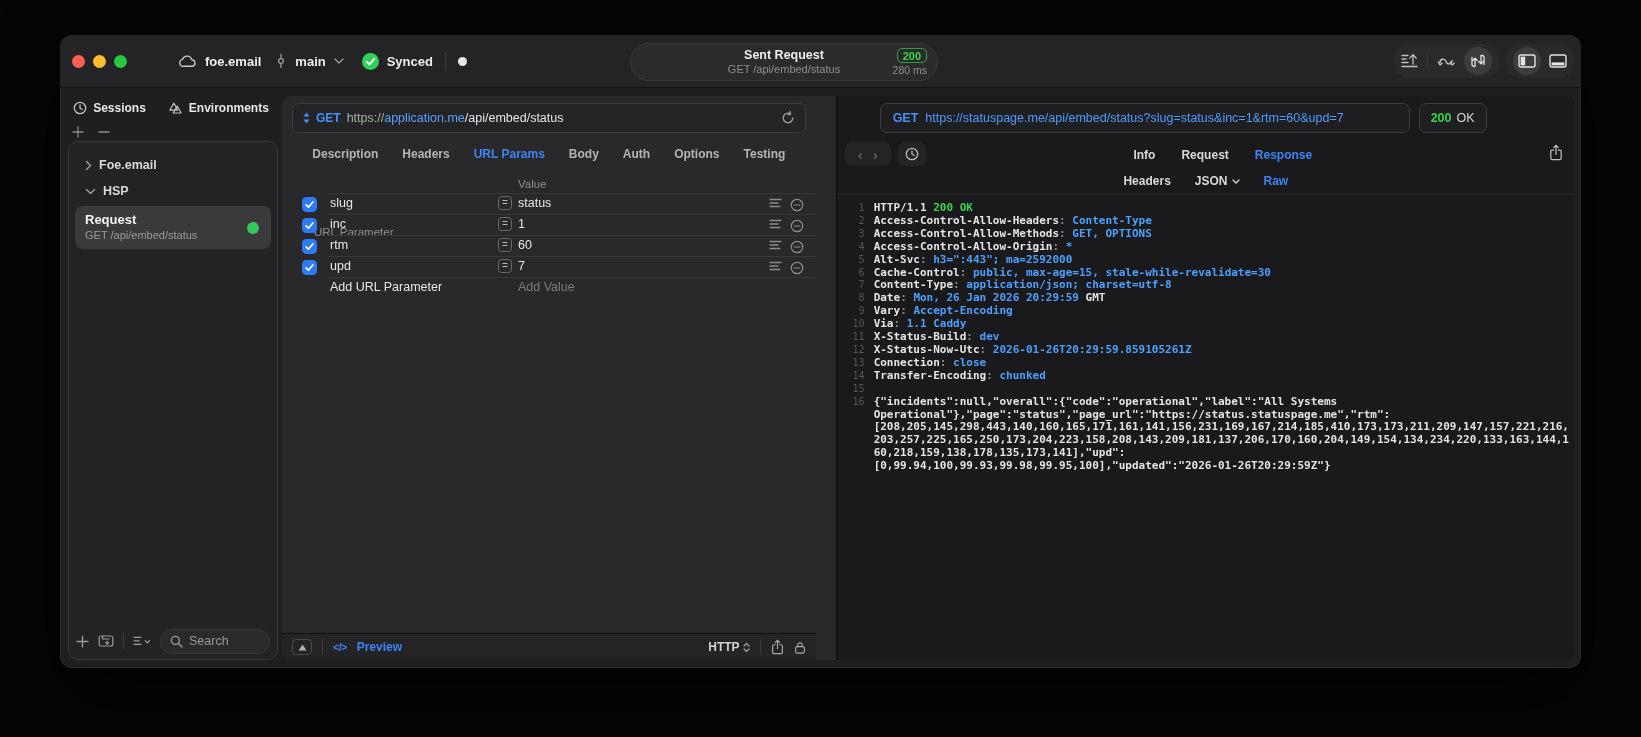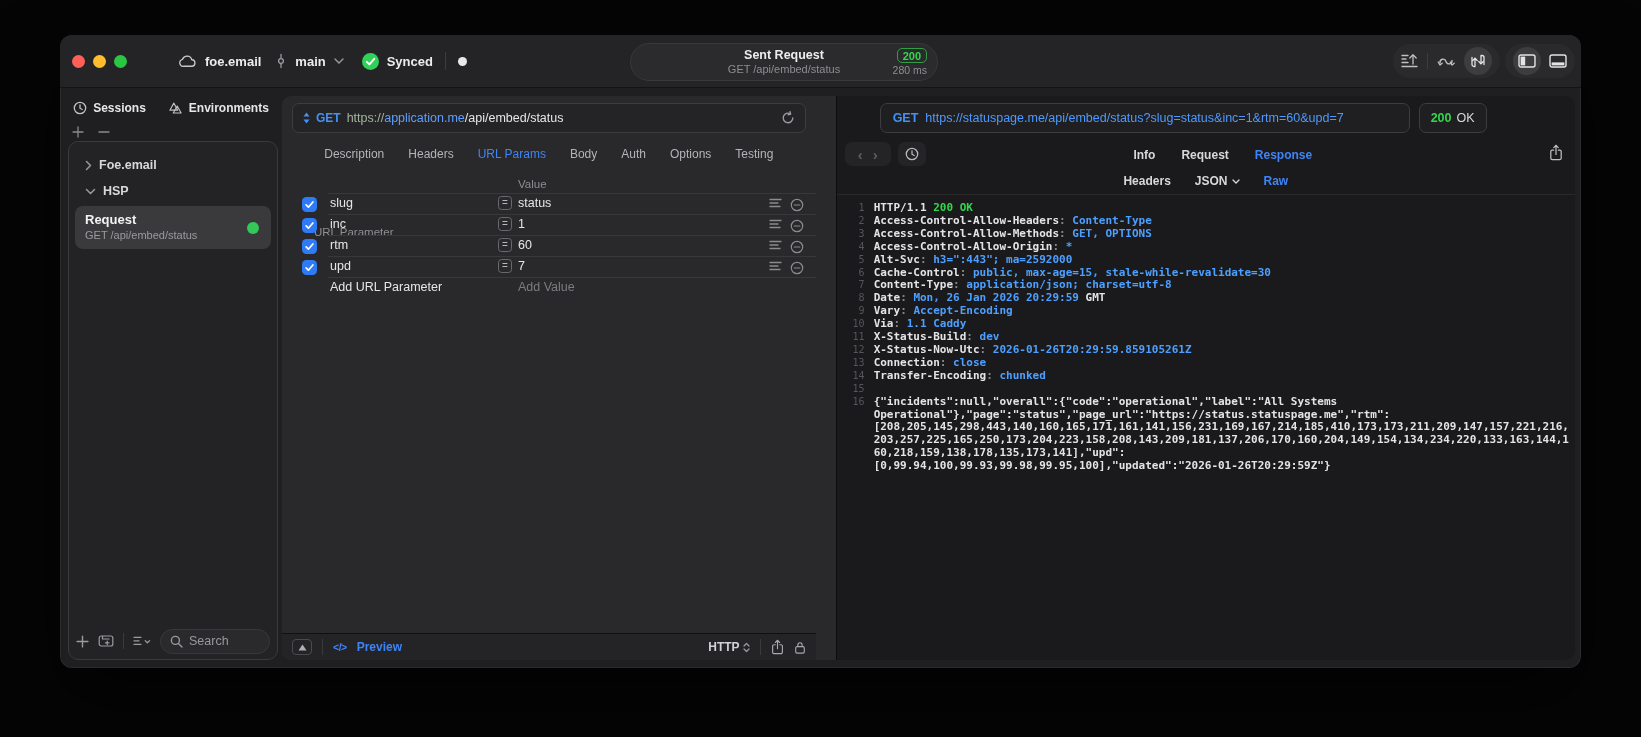--- a/index.html
+++ b/index.html
@@ -46,21 +46,21 @@
   .search-pill{flex:1;height:25px;border-radius:13px;background:#2a2a2d;border:1px solid #39393b;display:flex;align-items:center;gap:6px;padding:0 9px;color:#98989d;font-size:12.5px;}
   
   .main-card{flex:1;display:flex;margin:8px 6px 0 0;border-radius:9px;overflow:hidden;background:#29292b;gap:20px;}
   .mid{width:535px;display:flex;flex-direction:column;}
   .urlbar{margin:7px 10px 0 10px;height:30px;border-radius:7px;background:#242427;border:1px solid #3d3d40;display:flex;align-items:center;padding:0 10px;gap:6px;}
   .method{font-size:12px;font-weight:700;color:#4392f7;}
   .u-scheme{color:#a2b49d}.u-host{color:#5e9eff}.u-path{color:#e6e6e8}
   .urltext{font-size:12.5px;white-space:nowrap;}
   .flex1{flex:1;}
   .ptabs{margin-top:9px;height:24px;display:flex;justify-content:center;gap:24px;align-items:center;}
-  .ptab{font-size:12px;color:#b4b4b8;font-weight:400;}
+  .ptab{font-size:12px;color:#b4b4b8;font-weight:700;}
   .ptab.active{color:#3e84f7;}
   .tbl-head{position:relative;height:20px;margin-top:8px;font-size:11.5px;color:#8e8e93;}
   .tbl-head::after, .prow::after{content:"";position:absolute;left:46px;right:0;bottom:0;height:1px;background:#38383b;}
   .th-name{position:absolute;left:32px;top:4px;margin-top:48px;}
   .th-value{position:absolute;left:236px;top:4px;}
   .prow{position:relative;height:21px;}
   .pcheck{position:absolute;left:20px;top:3px;width:15px;height:15px;border-radius:4.5px;background:#2f7bf7;display:flex;align-items:center;justify-content:center;}
   .pname{position:absolute;left:48px;top:2px;font-size:12.5px;color:#e6e6e8;}
   .pvalgrp{position:absolute;left:216px;top:2px;display:flex;align-items:center;gap:6px;}
   .eqbox{width:14px;height:14px;border:1px solid #6a6a6e;border-radius:3.5px;color:#b8b8bc;font-size:10px;line-height:12px;text-align:center;}

